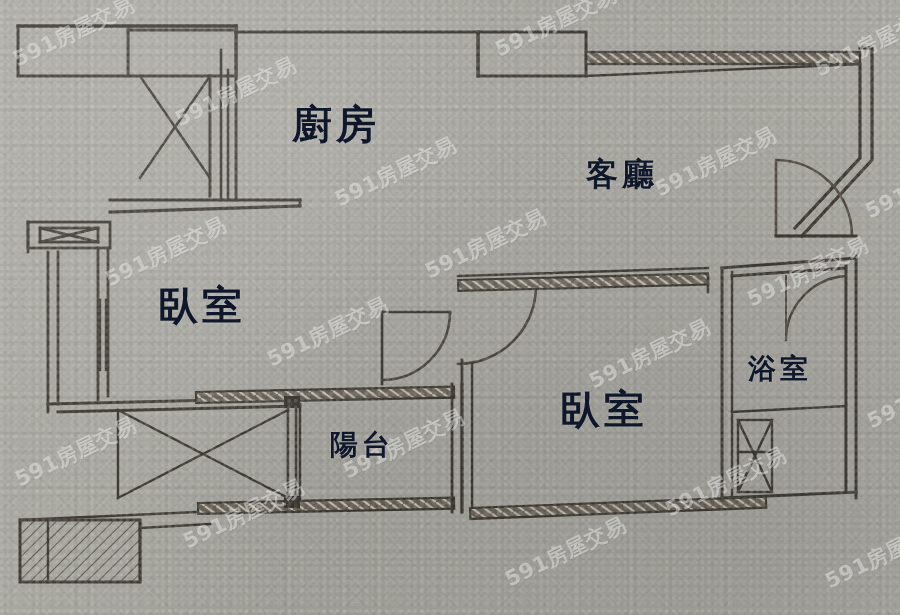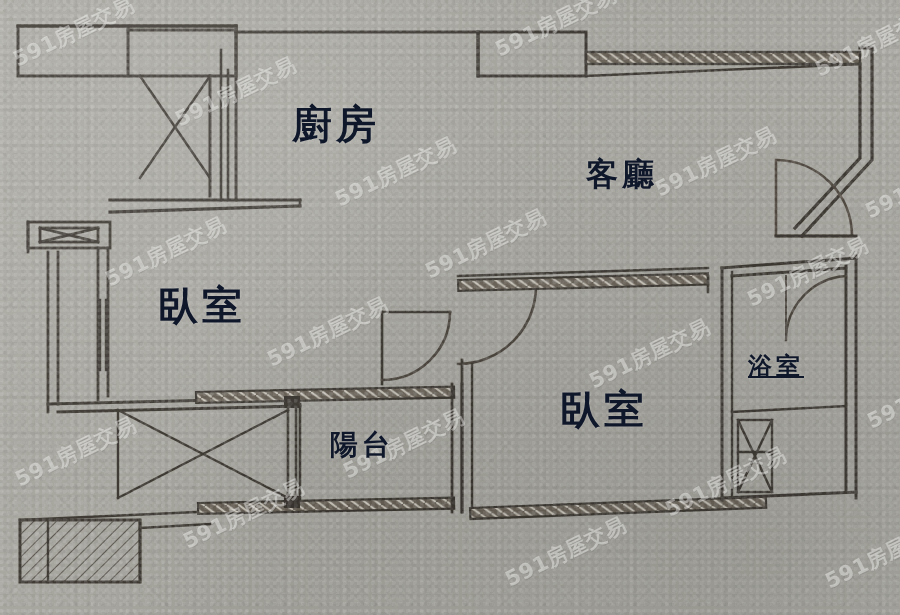--- a/index.html
+++ b/index.html
@@ -291,17 +291,17 @@
       <div class="wm" style="left: 820px; top: 540px; transform: rotate(-26deg);">591房屋交易</div>
       <div class="wm" style="left: 862px; top: 380px; transform: rotate(-26deg);">591房屋交易</div>
       <div class="wm" style="left: 860px; top: 170px; transform: rotate(-26deg);">591房屋交易</div>
     </div>
 
   <div id="labels">
       <div class="room-label" style="left: 292px; top: 97px; font-size: 40px;">廚房</div>
       <div class="room-label" style="left: 586px; top: 153px; font-size: 32px;">客廳</div>
       <div class="room-label" style="left: 158px; top: 278px; font-size: 40px;">臥室</div>
       <div class="room-label" style="left: 560px; top: 382px; font-size: 40px;">臥室</div>
-      <div class="room-label" style="left: 748px; top: 350px; font-size: 24px; text-decoration: underline;">浴室</div>
+      <div class="room-label" style="left: 748px; top: 350px; font-size: 28px;">浴室</div>
       <div class="room-label" style="left: 330px; top: 426px; font-size: 28px;">陽台</div>
     </div>
 
 </div>
 
 </body></html>

